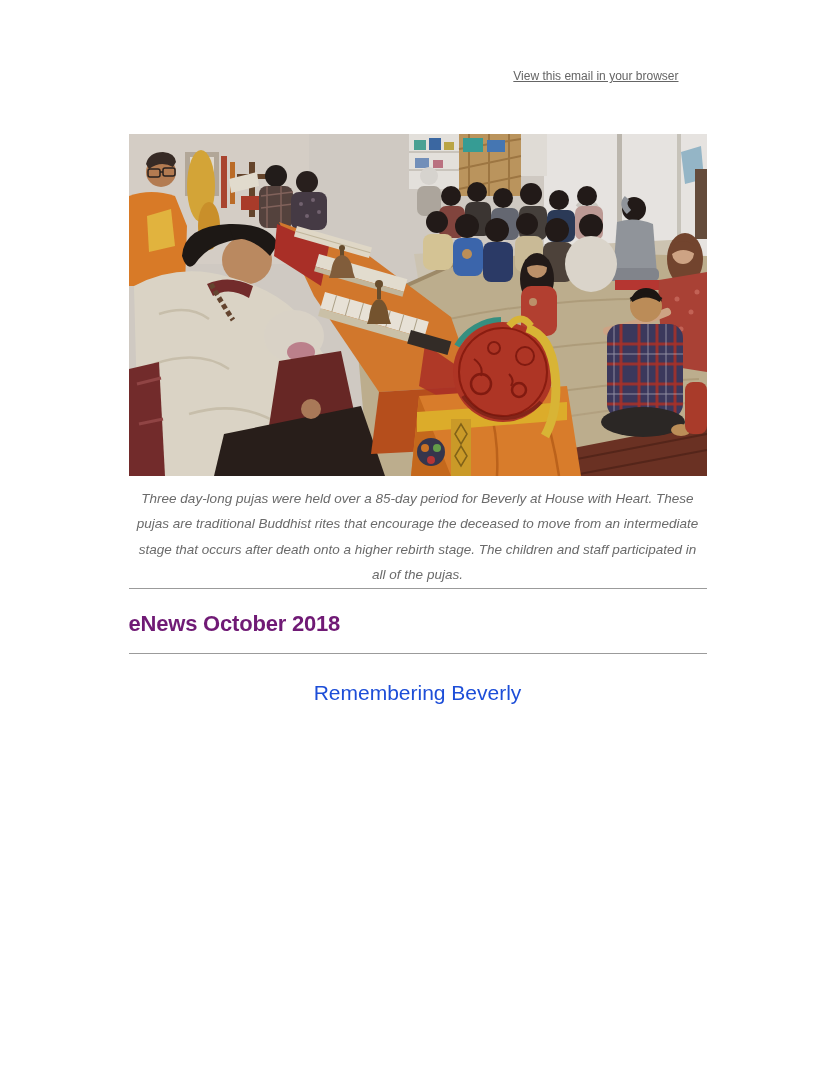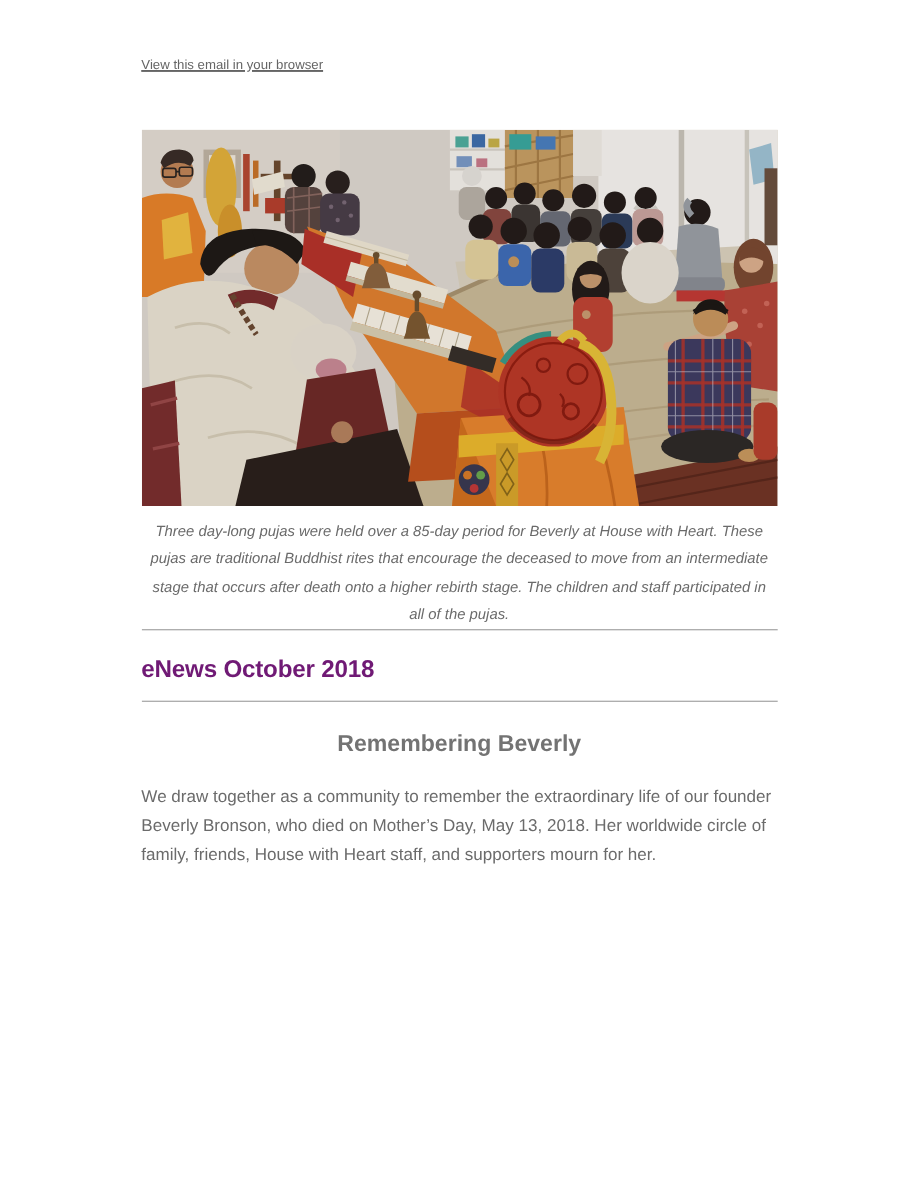--- a/index.html
+++ b/index.html
@@ -4,21 +4,21 @@
 <style>
   html, body {
     margin: 0; padding: 0;
     width: 835px; height: 1080px;
     overflow: hidden;
     background: #ffffff;
     font-family: "Liberation Sans", sans-serif;
   }
   .page { width: 578px; margin: 0 auto; }
 
-  .preheader { padding-top: 50px; padding-right: 28px; box-sizing: border-box; text-decoration: underline; }
+  .preheader { padding-top: 66px; text-align: right; padding-right: 28px; box-sizing: border-box; }
   .view-link { font-size: 12px; color: #656565; text-decoration: underline; cursor: pointer; }
 
   .logo-block { margin-top: 33px; width: 260px; height: 100px; }
 
   .hero { margin-top: 50px; width: 578px; height: 342px; overflow: hidden; background: #ded9d1; }
   .hero svg { display: block; }
 
   .caption {
     margin: 10px 6px 0 6px;
     font-size: 13.5px; font-style: italic;
@@ -31,22 +31,22 @@
 
   h1.issue-title {
     margin: 22px 0 16px 0;
     font-size: 22px; font-weight: bold;
     color: #701a75; letter-spacing: -0.2px;
   }
   .rule-bottom { margin-bottom: 0; }
 
   h2.article-heading {
     margin: 27px 0 0 0;
-    font-size: 21px; font-weight: bold;
-    color: #737373; text-align: center;
+    font-size: 21px; font-weight: normal;
+    color: #1d4ed8; text-align: center;
   }
 
   p.body-text {
     margin: 23px 0 0 0;
     font-size: 15.5px; color: #6b6b6b;
     line-height: 1.72;
   }
   p.body-text + p.body-text { margin-top: 24px; }
 </style>
 </head>
@@ -288,16 +288,15 @@
   <p class="caption">Three day-long pujas were held over a 85-day period for Beverly at House with Heart. These pujas are traditional Buddhist rites that encourage the deceased to move from an intermediate stage that occurs after death onto a higher rebirth stage. The children and staff participated in all of the pujas.</p>
 
   <hr class="rule rule-top">
 
   <h1 class="issue-title">eNews October 2018</h1>
 
   <hr class="rule rule-bottom">
 
   <h2 class="article-heading">Remembering Beverly</h2>
 
-  <p class="body-text">We draw together as a community to remember the extraordinary life of our founder Beverly Bronson, who died on Mother’s Day, May 13, 2018. Her worldwide circle of family, friends, House with Heart staff, and supporters mourn for her.</p>
 
 
 </div>
 
 </body></html>

